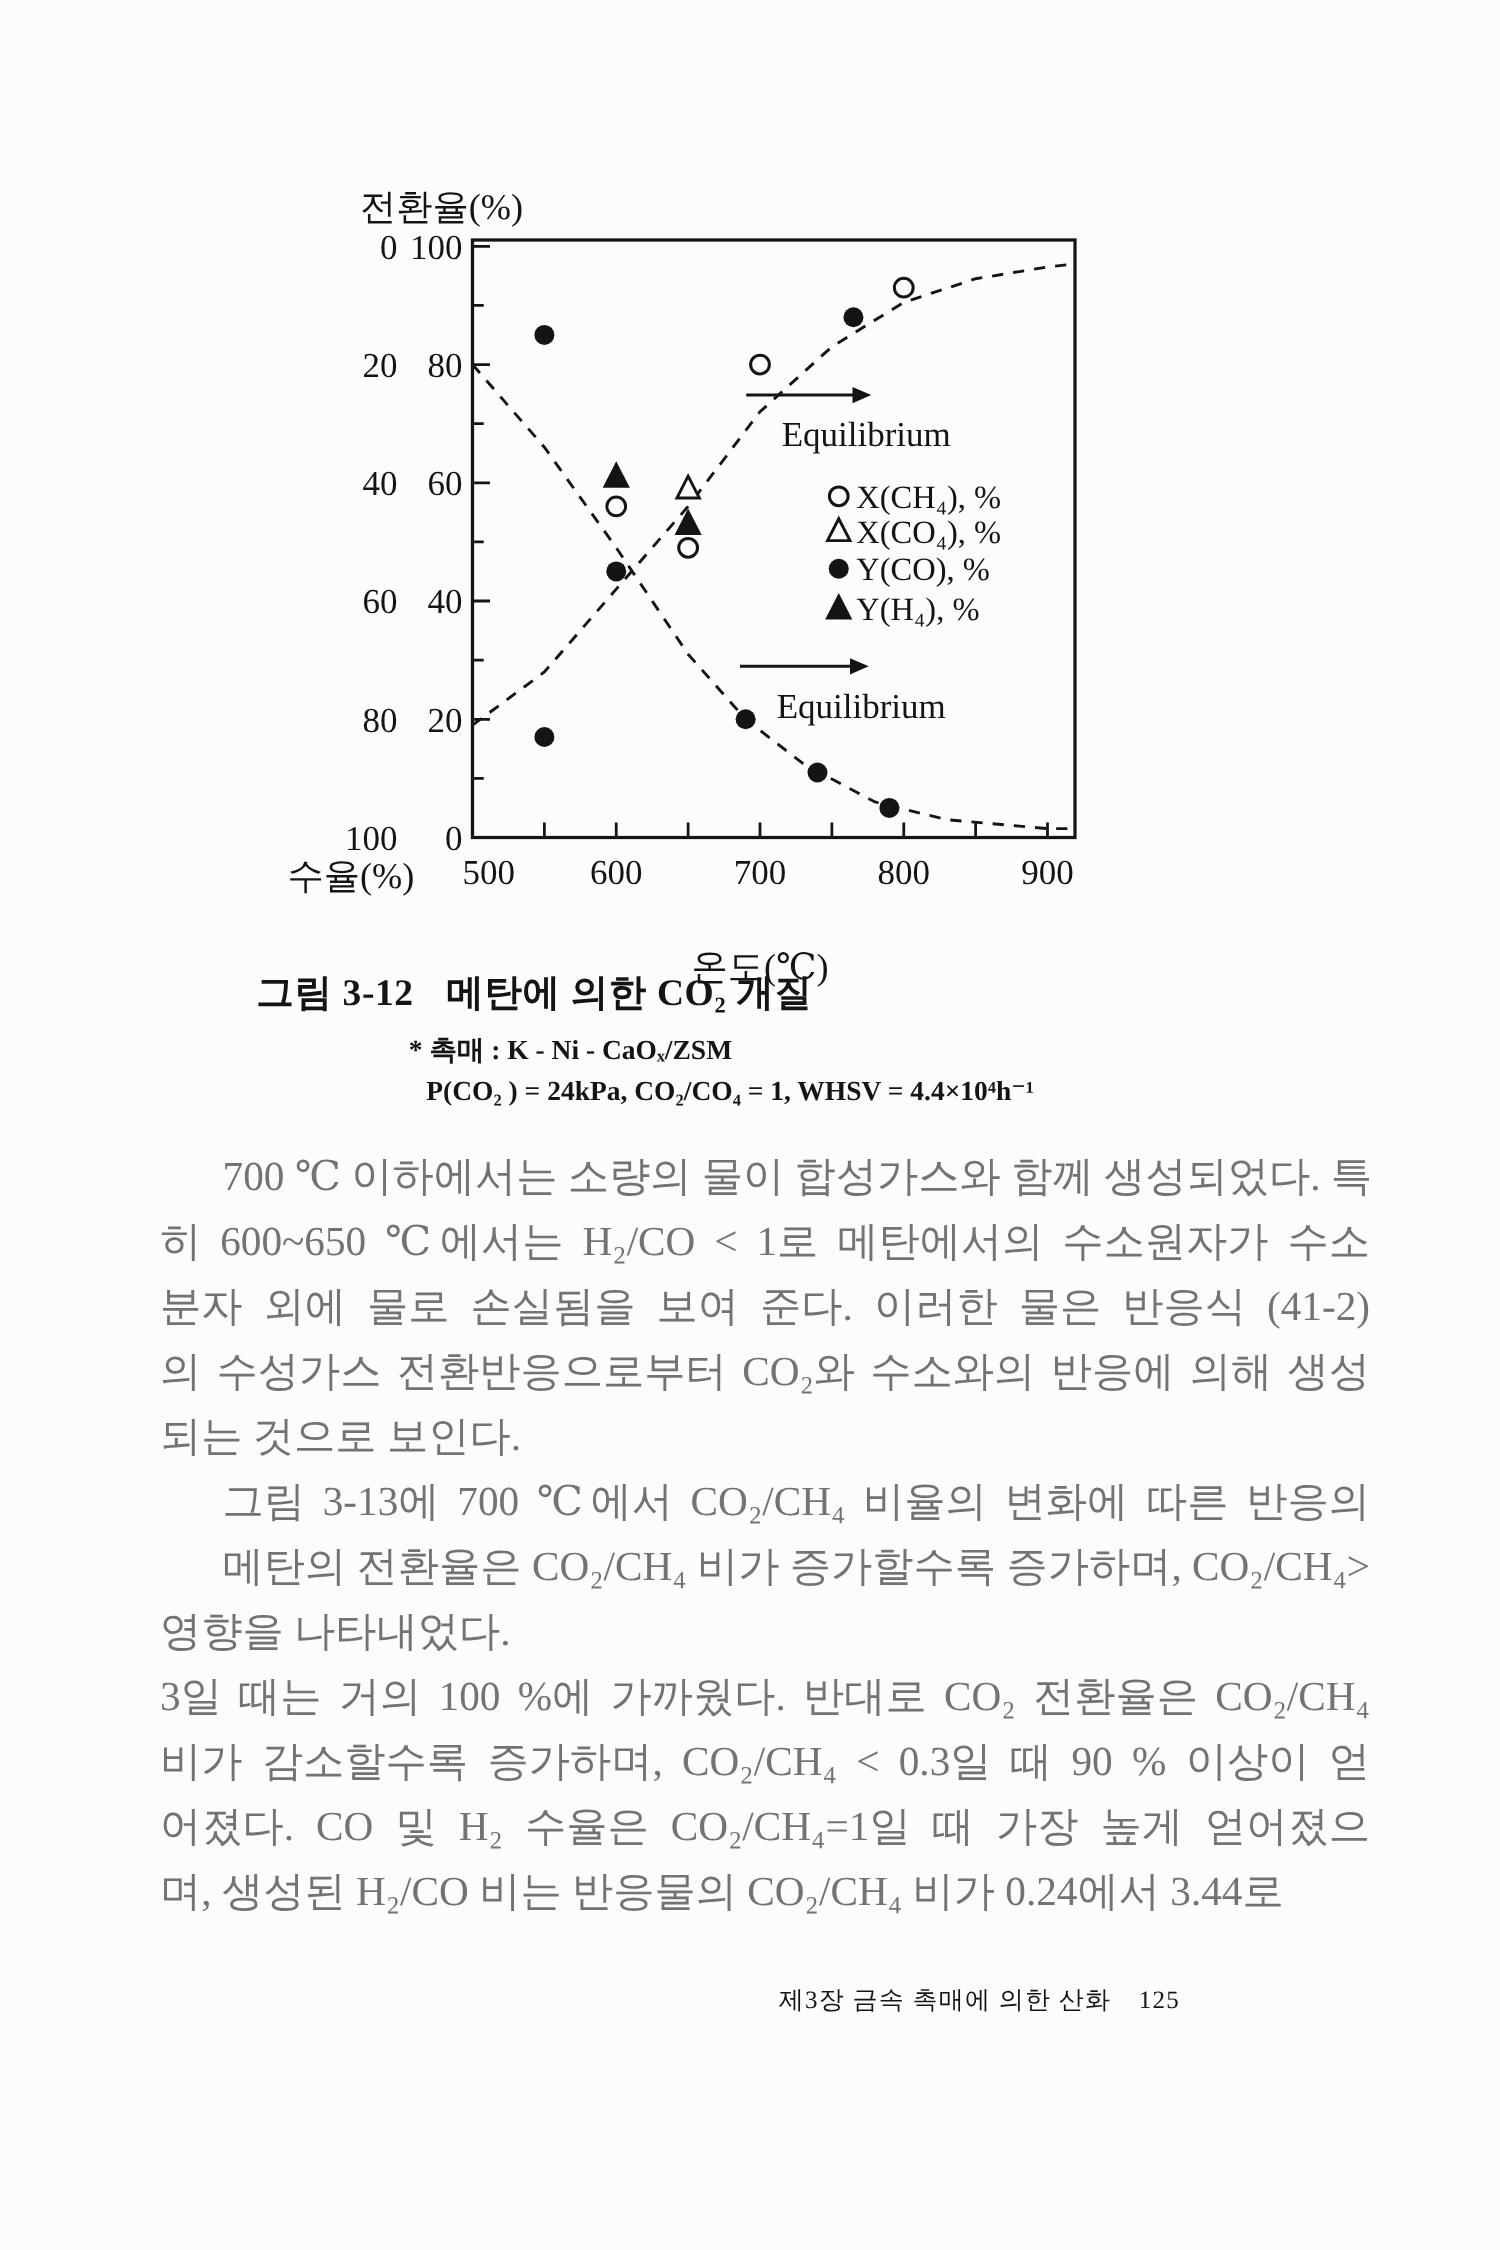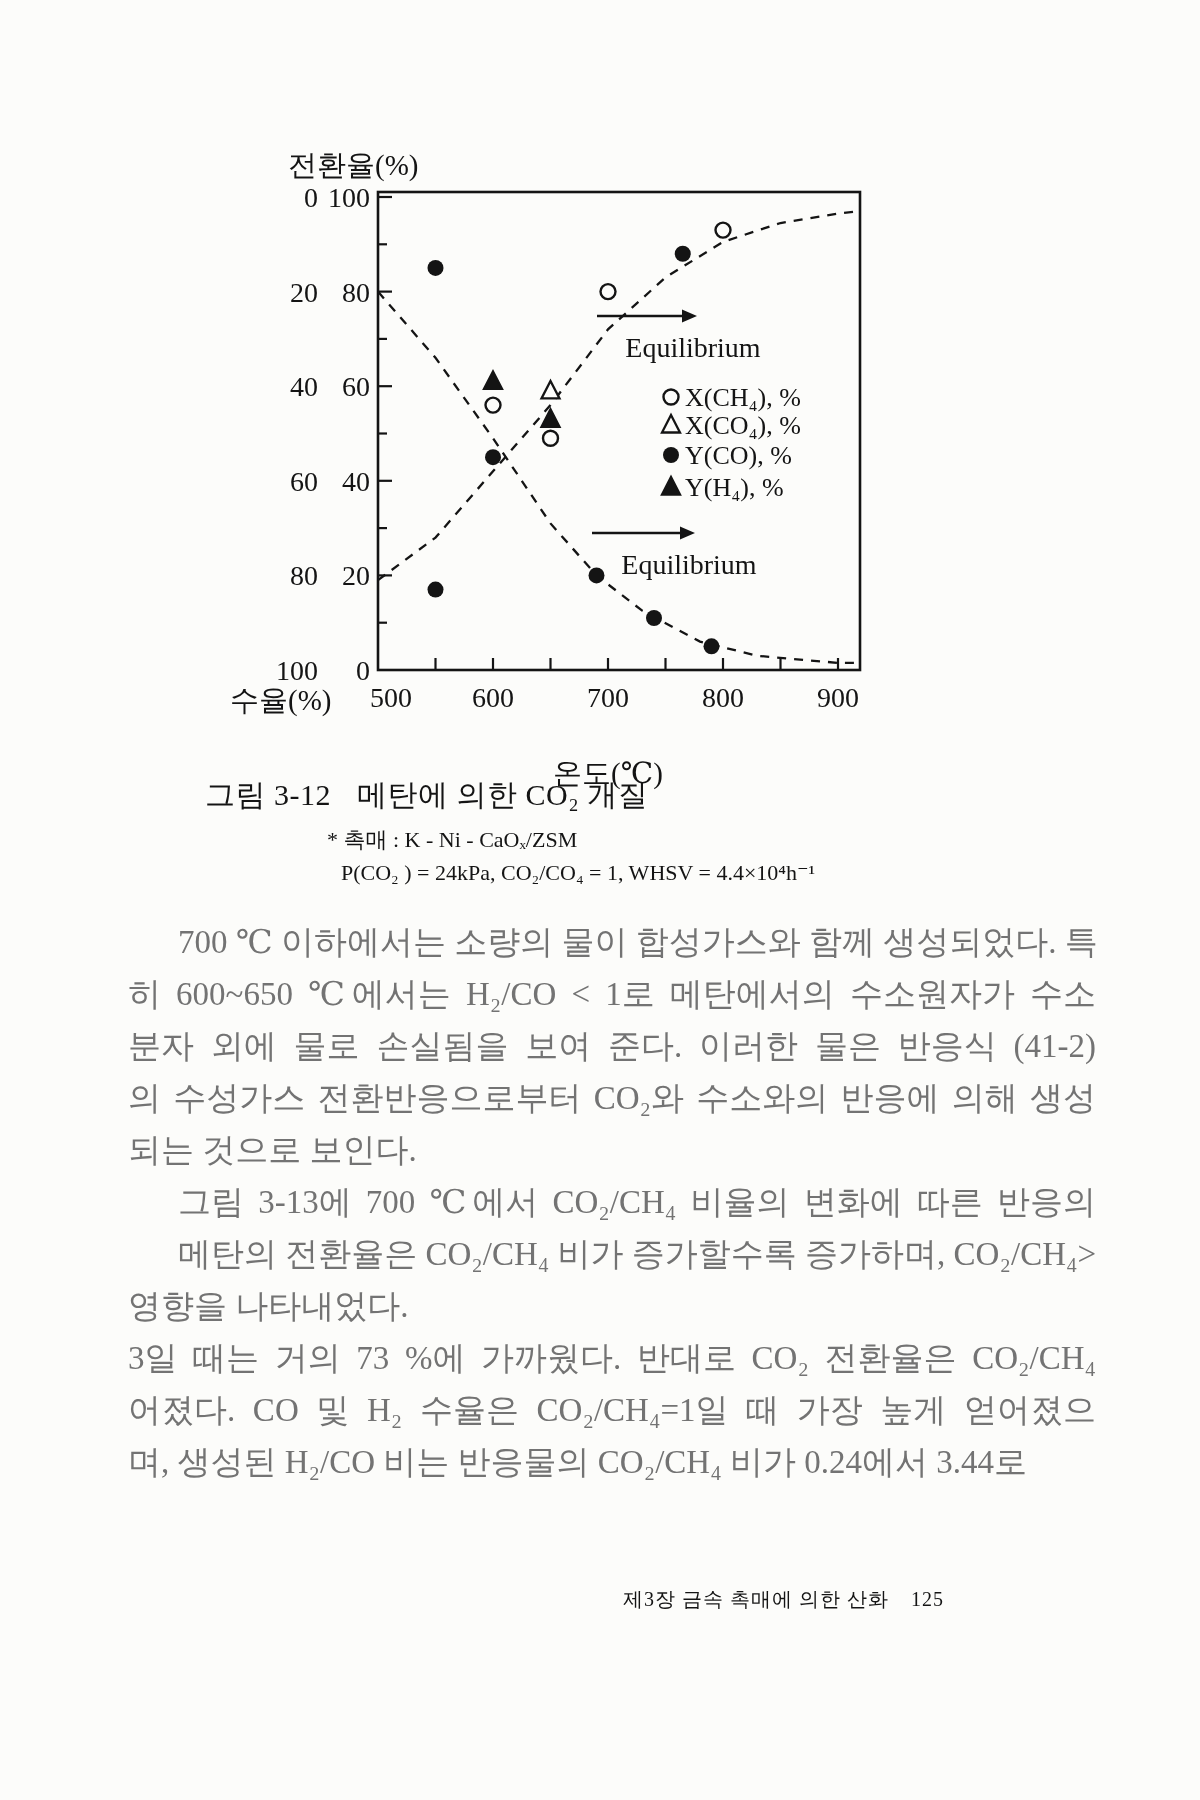--- a/index.html
+++ b/index.html
@@ -6,21 +6,21 @@
   body{
     width:1200px;height:1800px;position:relative;
     background:#fcfcfa;color:#141414;
     font-family:"Liberation Serif","DejaVu Serif",serif;
     -webkit-font-smoothing:antialiased;
   }
   .page{position:absolute;inset:0;}
   
   #chart-svg{position:absolute;left:230px;top:135px;}
   .fig-caption{position:absolute;left:205px;top:778px;width:760px;
-    font-size:30px;line-height:34px;}
+    font-size:30px;line-height:34px;font-weight:bold;}
   .fig-caption .cap-line1{letter-spacing:0.5px;}
   .fig-caption .cap-label{margin-right:26px;}
   .fig-notes{font-size:22px;line-height:31px;margin-top:12px;}
   .fig-note1{margin-left:122px;}
   .fig-note2{margin-left:136px;margin-top:2px;}
   
   .body-text{position:absolute;left:128px;top:916px;width:968px;
     font-size:33px;line-height:52px;color:#737373;}
   .body-text .line{white-space:nowrap;text-align:justify;text-align-last:justify;}
   .body-text .line.end{text-align-last:left;}
@@ -139,21 +139,22 @@
 
   <div class="body-text">
     <div class="line indent">700 ℃ 이하에서는 소량의 물이 합성가스와 함께 생성되었다. 특</div>
     <div class="line">히 600~650 ℃에서는 H₂/CO &lt; 1로 메탄에서의 수소원자가 수소</div>
     <div class="line">분자 외에 물로 손실됨을 보여 준다. 이러한 물은 반응식 (41-2)</div>
     <div class="line">의 수성가스 전환반응으로부터 CO₂와 수소와의 반응에 의해 생성</div>
     <div class="line end">되는 것으로 보인다.</div>
     <div class="line indent">그림 3-13에 700 ℃에서 CO₂/CH₄ 비율의 변화에 따른 반응의</div>
     <div class="line indent">메탄의 전환율은 CO₂/CH₄ 비가 증가할수록 증가하며, CO₂/CH₄&gt;</div>
     <div class="line end">영향을 나타내었다.</div>
-    <div class="line">3일 때는 거의 73 %에 가까웠다. 반대로 CO₂ 전환율은 CO₂/CH₄</div>
+    <div class="line">3일 때는 거의 100 %에 가까웠다. 반대로 CO₂ 전환율은 CO₂/CH₄</div>
+    <div class="line">비가 감소할수록 증가하며, CO₂/CH₄ &lt; 0.3일 때 90 % 이상이 얻</div>
     <div class="line">어졌다. CO 및 H₂ 수율은 CO₂/CH₄=1일 때 가장 높게 얻어졌으</div>
     <div class="line end">며, 생성된 H₂/CO 비는 반응물의 CO₂/CH₄ 비가 0.24에서 3.44로</div>
   </div>
 
   <div class="page-footer">
     <span class="footer-chapter">제3장 금속 촉매에 의한 산화</span><span class="footer-page">125</span>
   </div>
 
 </div>
 

